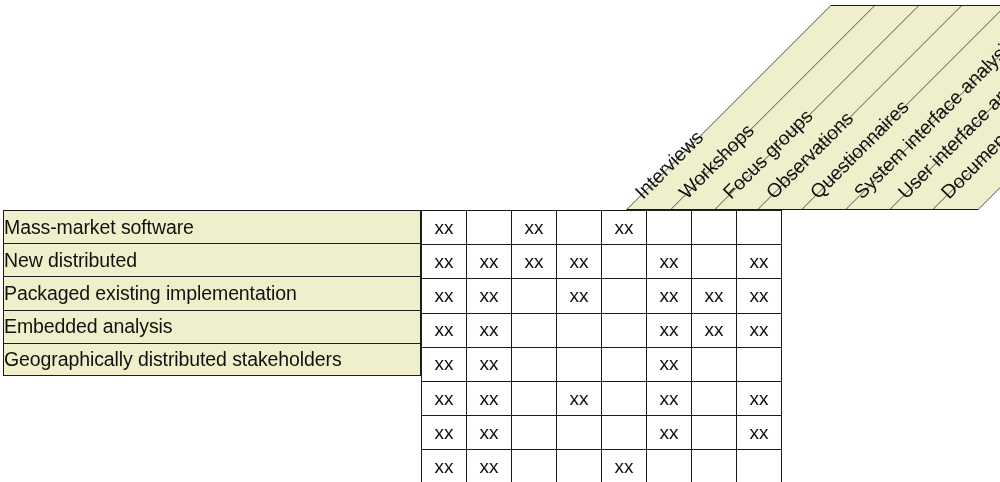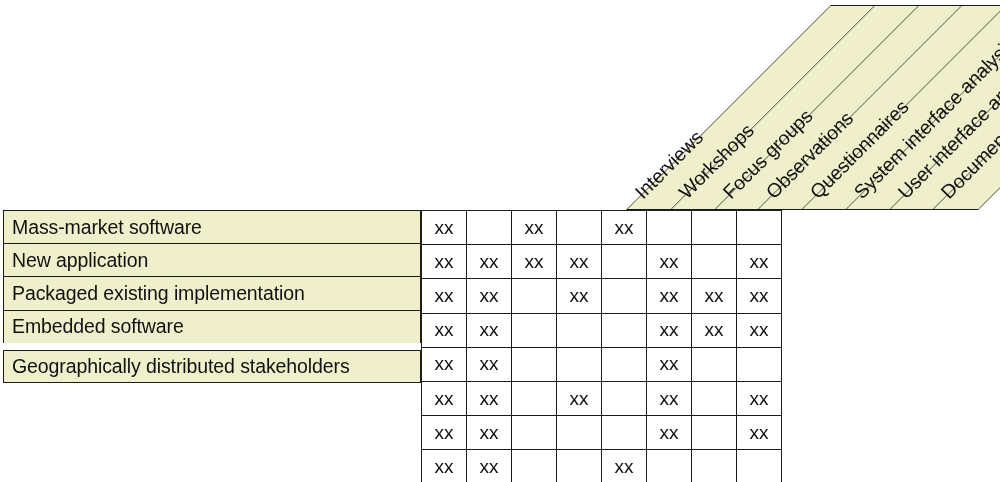--- a/index.html
+++ b/index.html
@@ -71,28 +71,26 @@
     width: 418px;
   }
   .row-label {
     height: 33.2px;
     box-sizing: border-box;
     background: #eff0cb;
     border: 1.6px solid #1b1b1b;
     border-bottom: none;
     display: flex;
     align-items: center;
-    padding-left: 8px;
     font-size: 19.5px;
     color: #111111;
     letter-spacing: -0.1px;
   }
   .row-label.last {
     border-bottom: 1.6px solid #1b1b1b;
-    margin-top: 7px;
   }
 
   
   .grid {
     position: absolute;
     left: 421px;
     top: 210px;
     border-collapse: collapse;
   }
   .grid td {
@@ -137,23 +135,23 @@
       <div class="header-cell">
         <span class="header-label">User interface analysis</span>
       </div>
       <div class="header-cell">
         <span class="header-label">Document analysis</span>
       </div>
     </div>
 
   <div class="label-col">
       <div class="row-label">Mass-market software</div>
-      <div class="row-label">New application</div>
+      <div class="row-label">New distributed</div>
       <div class="row-label">Packaged existing implementation</div>
-      <div class="row-label">Embedded software</div>
+      <div class="row-label">Embedded analysis</div>
       <div class="row-label last">Geographically distributed stakeholders</div>
     </div>
 
   <table class="grid">
     <tbody>
         <tr>
           <td class="on">x</td>
           <td></td>
           <td class="on">x</td>
           <td></td>

